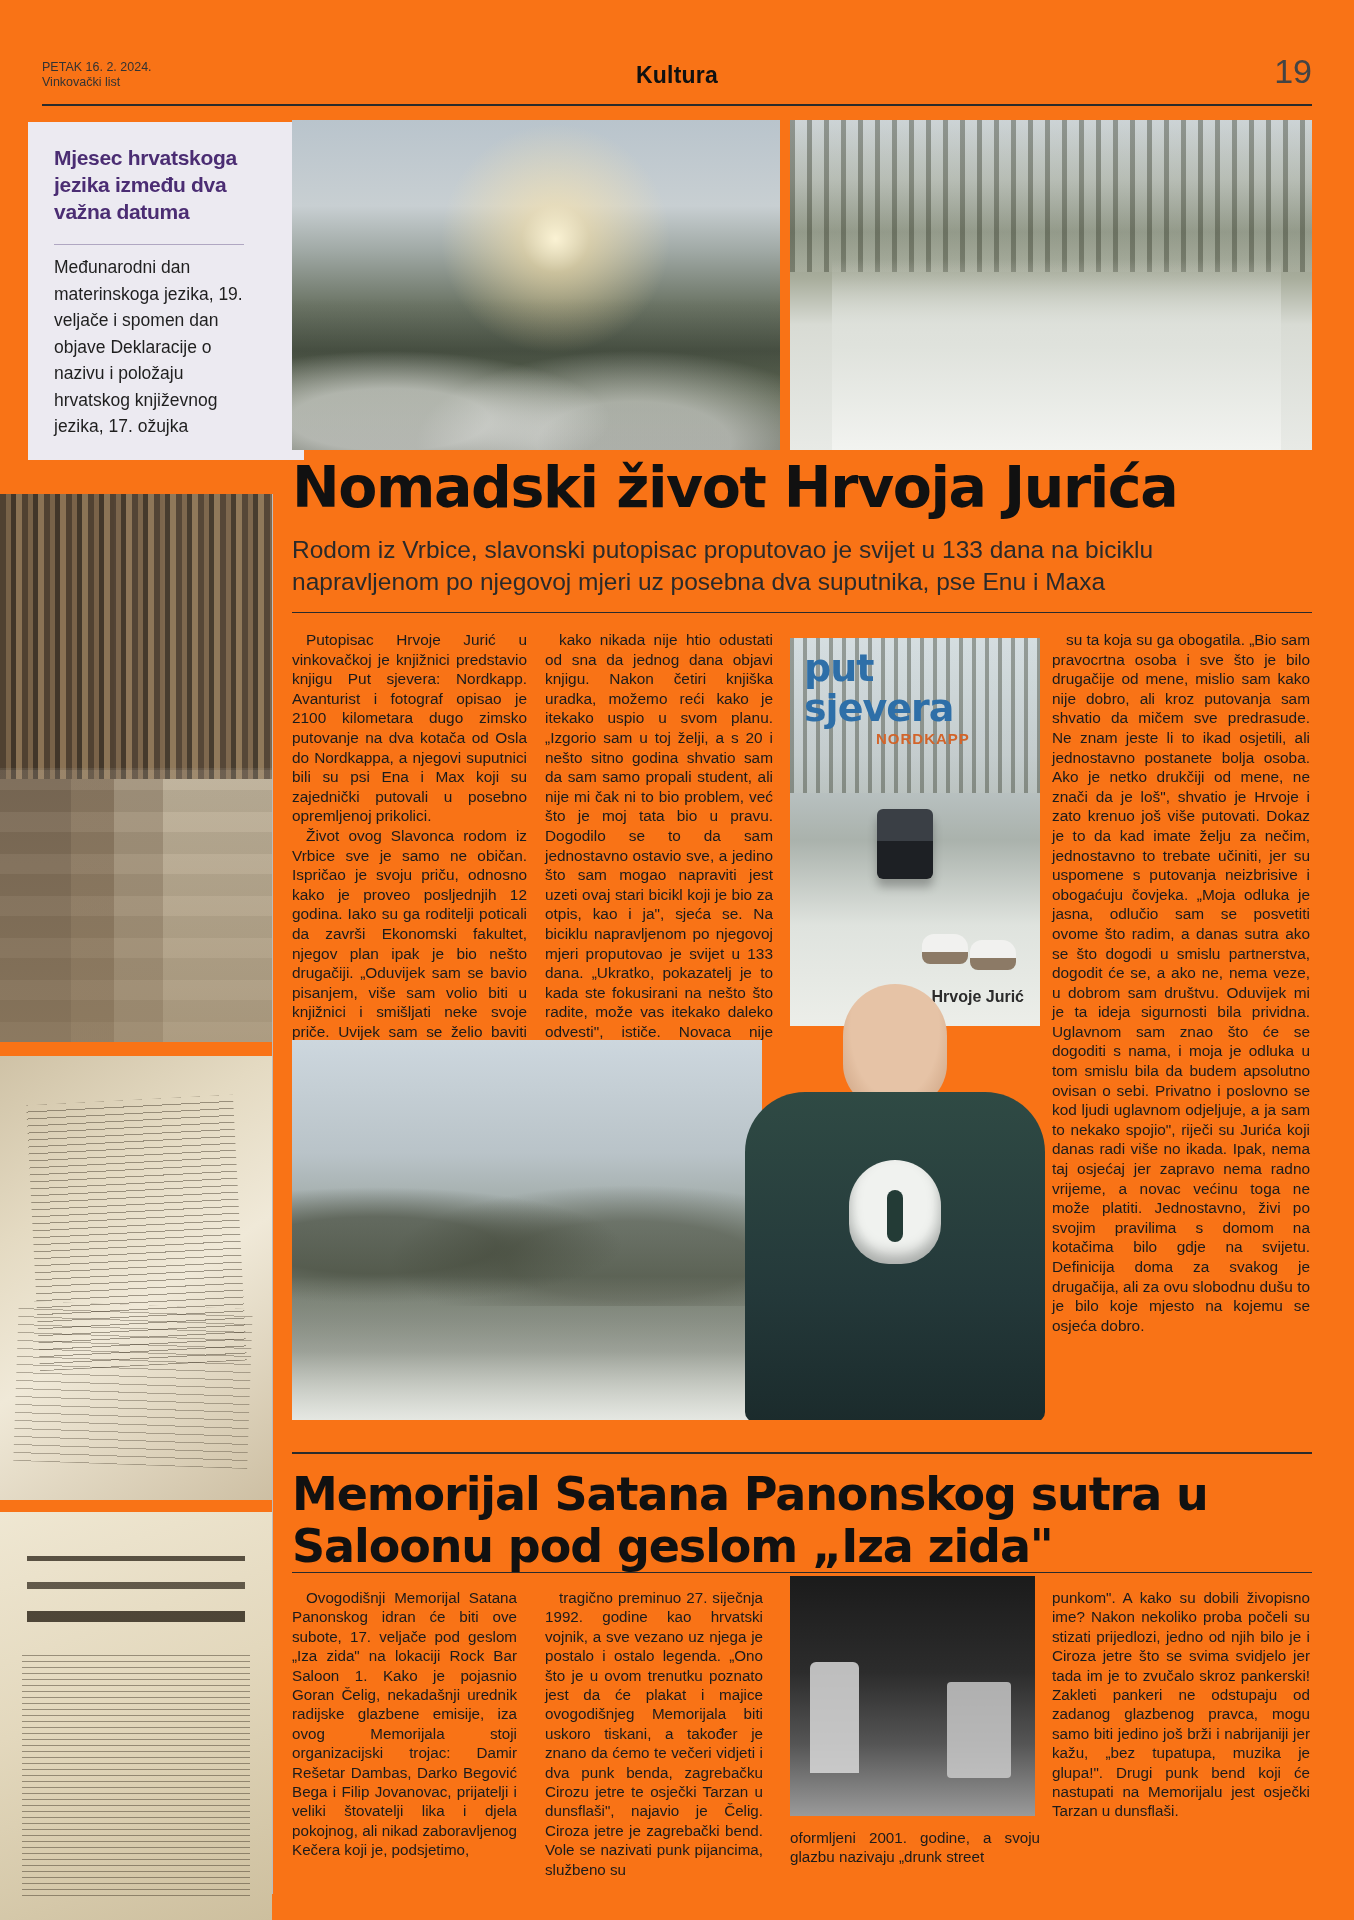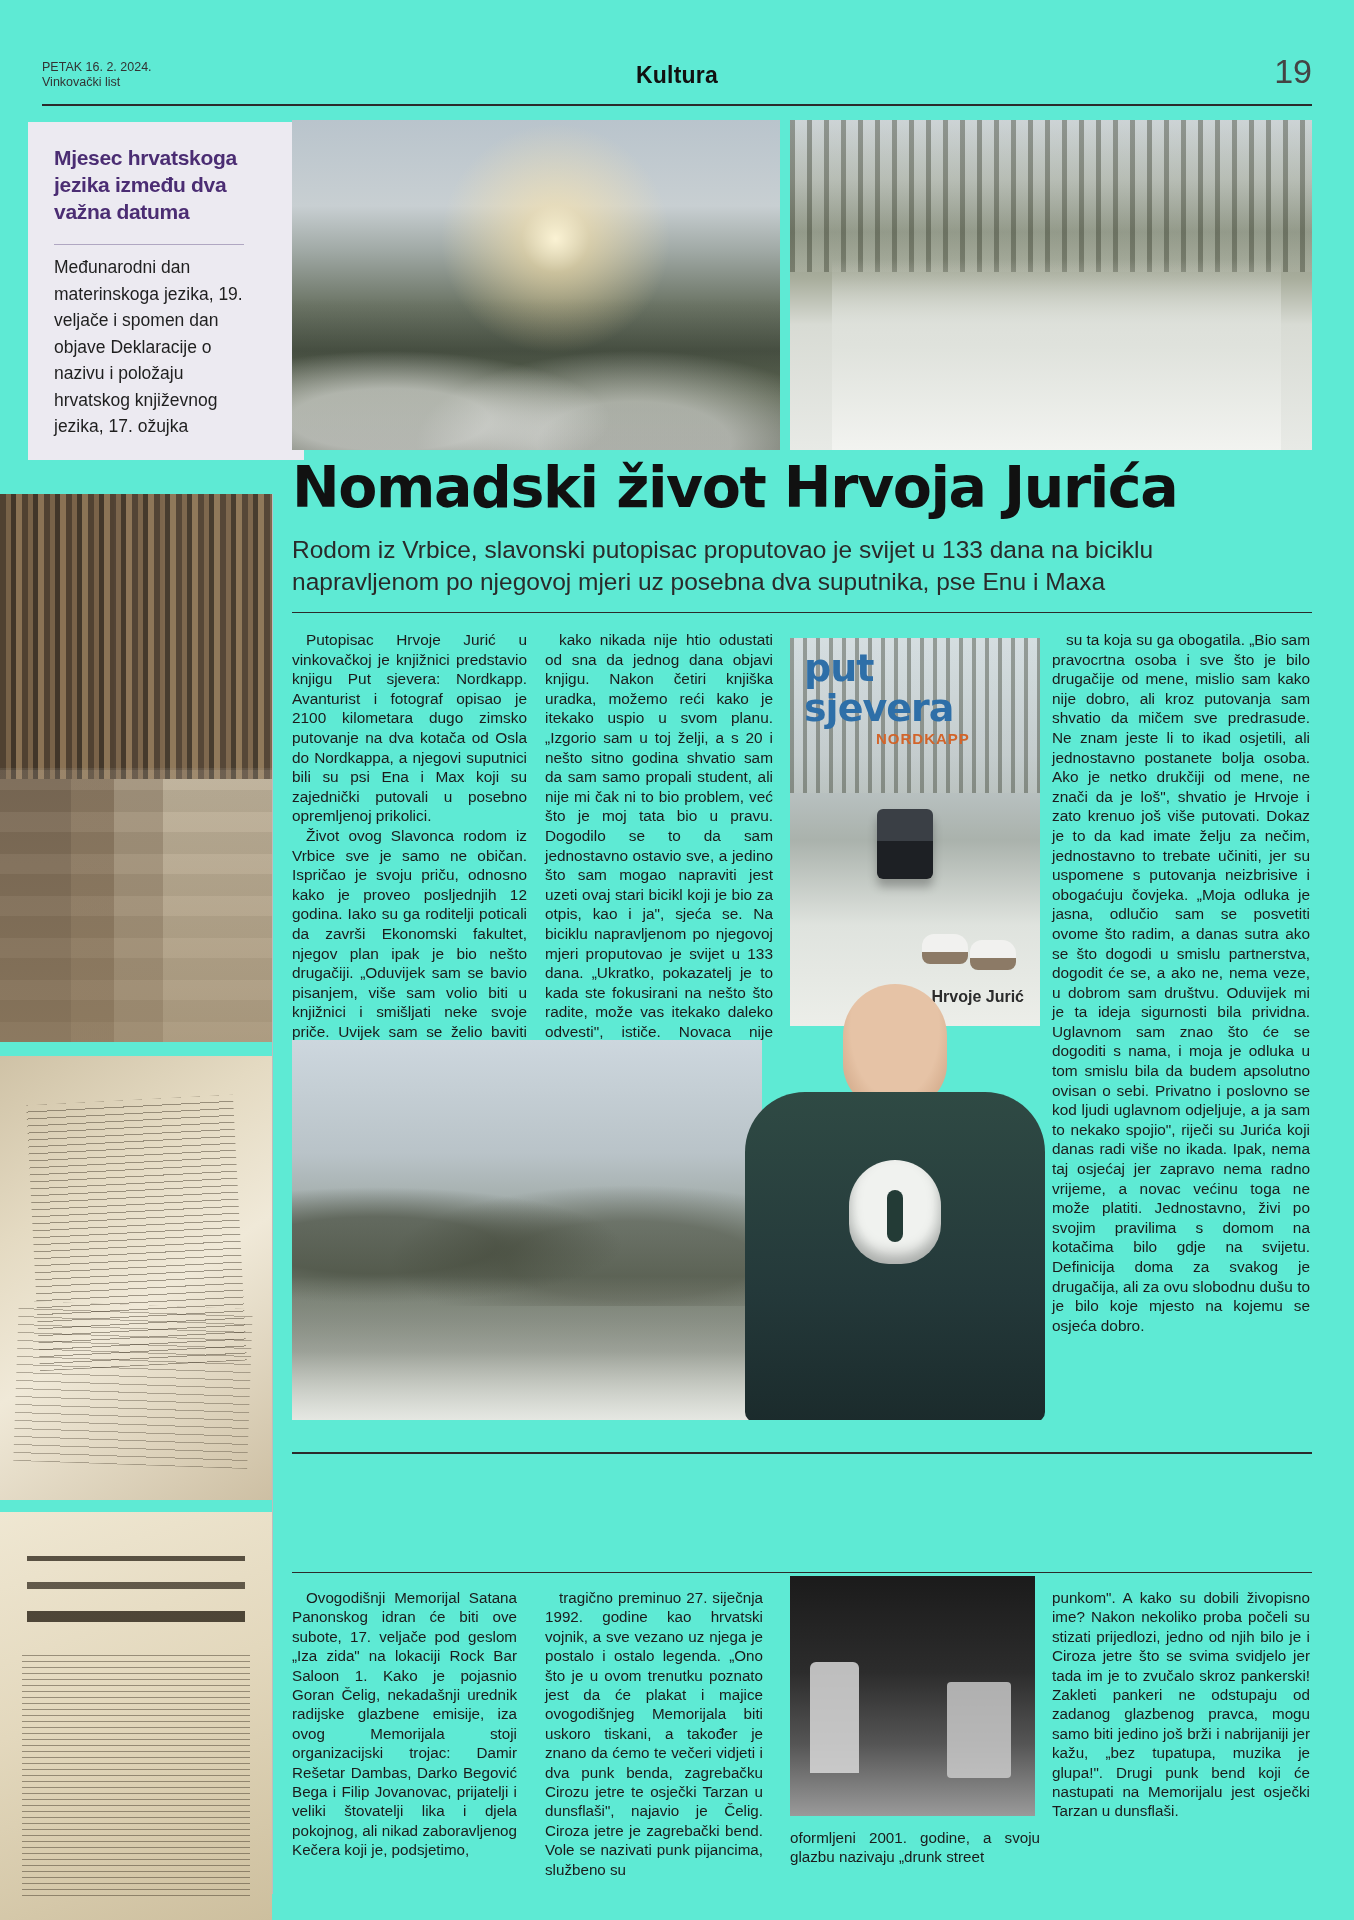--- a/index.html
+++ b/index.html
@@ -12,21 +12,21 @@
     height: 1920px;
     font-family: "Liberation Sans", sans-serif;
     color: #1a1a1a;
     position: relative;
     overflow: hidden;
   }
   .page {
     position: relative;
     width: 1354px;
     height: 1920px;
-    background: #5eead4;
+    background: #f97316;
   }
 
   
   .masthead {
     position: absolute;
     left: 42px;
     top: 60px;
     width: 1270px;
     height: 44px;
   }
@@ -423,20 +423,21 @@
   </div>
   <div class="photo ph-man">
     <div class="person">
       <div class="head"></div>
       <div class="body"></div>
       <div class="helmet"></div>
     </div>
   </div>
 
   <div class="rule-a2"></div>
+  <div class="headline2">Memorijal Satana Panonskog sutra u Saloonu pod geslom „Iza zida"</div>
   <div class="rule-thin" style="left:292px; top:1572px; width:1020px; height:1px;"></div>
 
   <div class="col a2c1 caption-small" style="height:330px;">
     <p>Ovogodišnji Memorijal Satana Panonskog idran će biti ove subote, 17. veljače pod geslom „Iza zida" na lokaciji Rock Bar Saloon 1. Kako je pojasnio Goran Čelig, nekadašnji urednik radijske glazbene emisije, iza ovog Memorijala stoji organizacijski trojac: Damir Rešetar Dambas, Darko Begović Bega i Filip Jovanovac, prijatelji i veliki štovatelji lika i djela pokojnog, ali nikad zaboravljenog Kečera koji je, podsjetimo,</p>
   </div>
   <div class="col a2c2 caption-small" style="height:330px;">
     <p>tragično preminuo 27. siječnja 1992. godine kao hrvatski vojnik, a sve vezano uz njega je postalo i ostalo legenda. „Ono što je u ovom trenutku poznato jest da će plakat i majice ovogodišnjeg Memorijala biti uskoro tiskani, a također je znano da ćemo te večeri vidjeti i dva punk benda, zagrebačku Cirozu jetre te osječki Tarzan u dunsflaši", najavio je Čelig. Ciroza jetre je zagrebački bend. Vole se nazivati punk pijancima, službeno su</p>
   </div>
   <div class="col a2c3 caption-small" style="height:80px;">
     <p style="text-indent:0;">oformljeni 2001. godine, a svoju glazbu nazivaju „drunk street</p>

